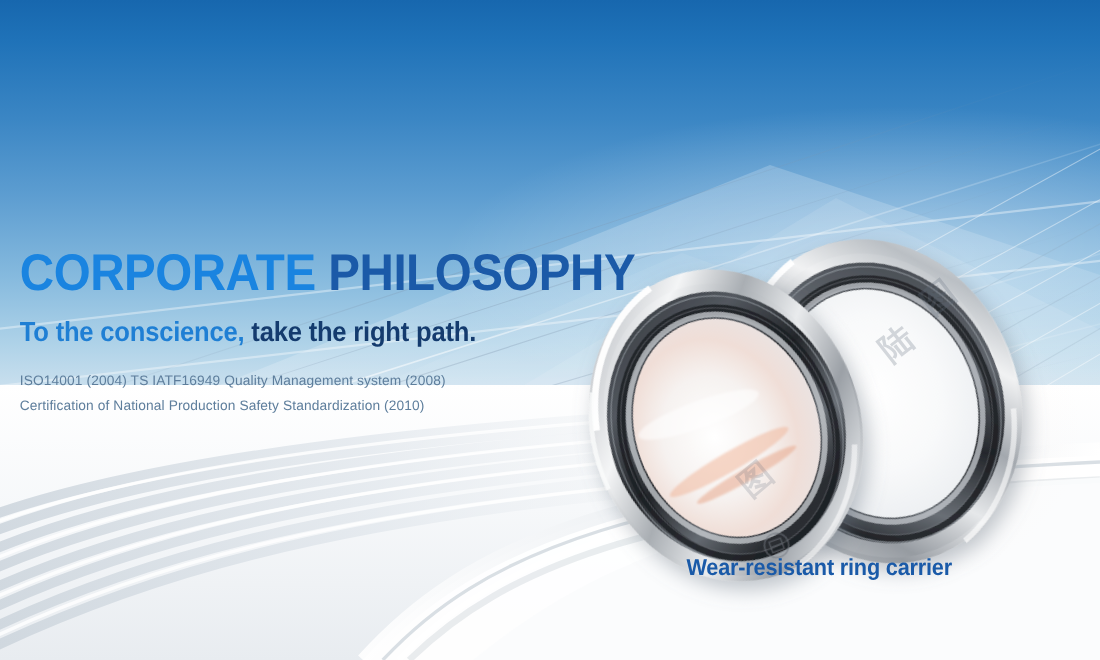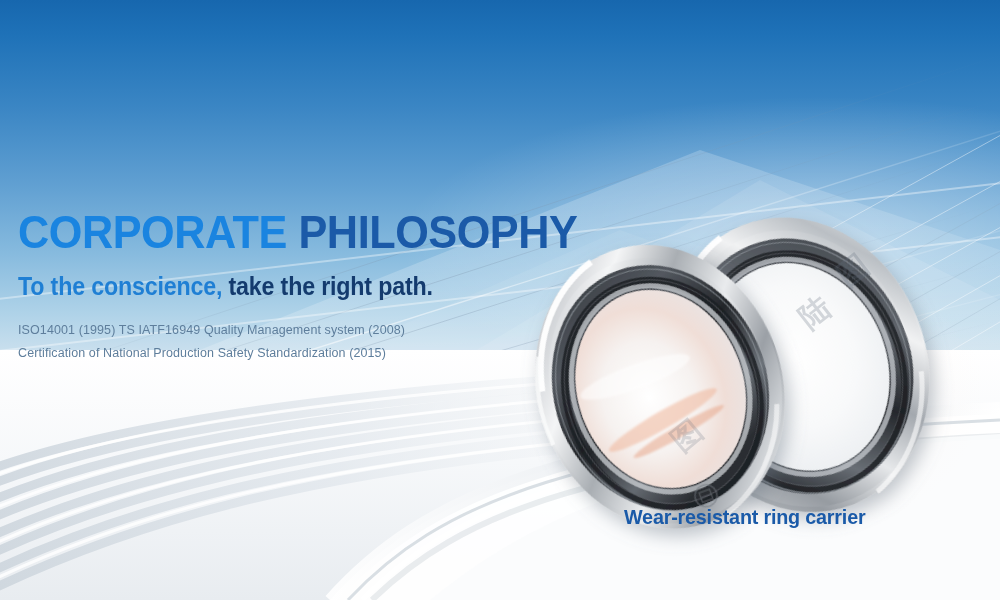--- a/index.html
+++ b/index.html
@@ -84,21 +84,21 @@
     font-weight:700;
     letter-spacing:2px;
     pointer-events:none;
     user-select:none;
   }
   .wm1 { left:838px; top:250px; font-size:30px; transform:rotate(-38deg); }
   .wm2 { left:800px; top:292px; font-size:30px; transform:rotate(-38deg); }
   .wm3 { left:672px; top:415px; font-size:30px; transform:rotate(-40deg); opacity:.8; }
 
   
-  .copy { position:absolute; left:18px; top:208px; width:620px; }
+  .copy { position:absolute; left:18px; top:224px; width:620px; }
 
   .headline {
     font-family:"Liberation Sans", sans-serif;
     font-size:47px;
     line-height:1.04;
     font-weight:700;
     letter-spacing:-0.5px;
     transform:scaleX(.92);
     transform-origin:left center;
     white-space:nowrap;
@@ -379,20 +379,20 @@
 
     <div class="headline">
       <span class="w1">CORPORATE</span><span> </span><span class="w2">PHILOSOPHY</span>
     </div>
 
     <div class="subhead">
       <span class="s1">To the conscience,</span><span> </span><span class="s2">take the right path.</span>
     </div>
 
     <div class="certs">
-      <div class="cert-line">ISO14001 (1995)  TS IATF16949 Quality Management system (2008)</div>
-      <div class="cert-line">Certification of National Production Safety Standardization (2015)</div>
+      <div class="cert-line">ISO14001 (2004)  TS IATF16949 Quality Management system (2008)</div>
+      <div class="cert-line">Certification of National Production Safety Standardization (2010)</div>
     </div>
   </div>
 
   <div class="caption">Wear-resistant ring carrier</div>
 
 </div>
 
 </body></html>

